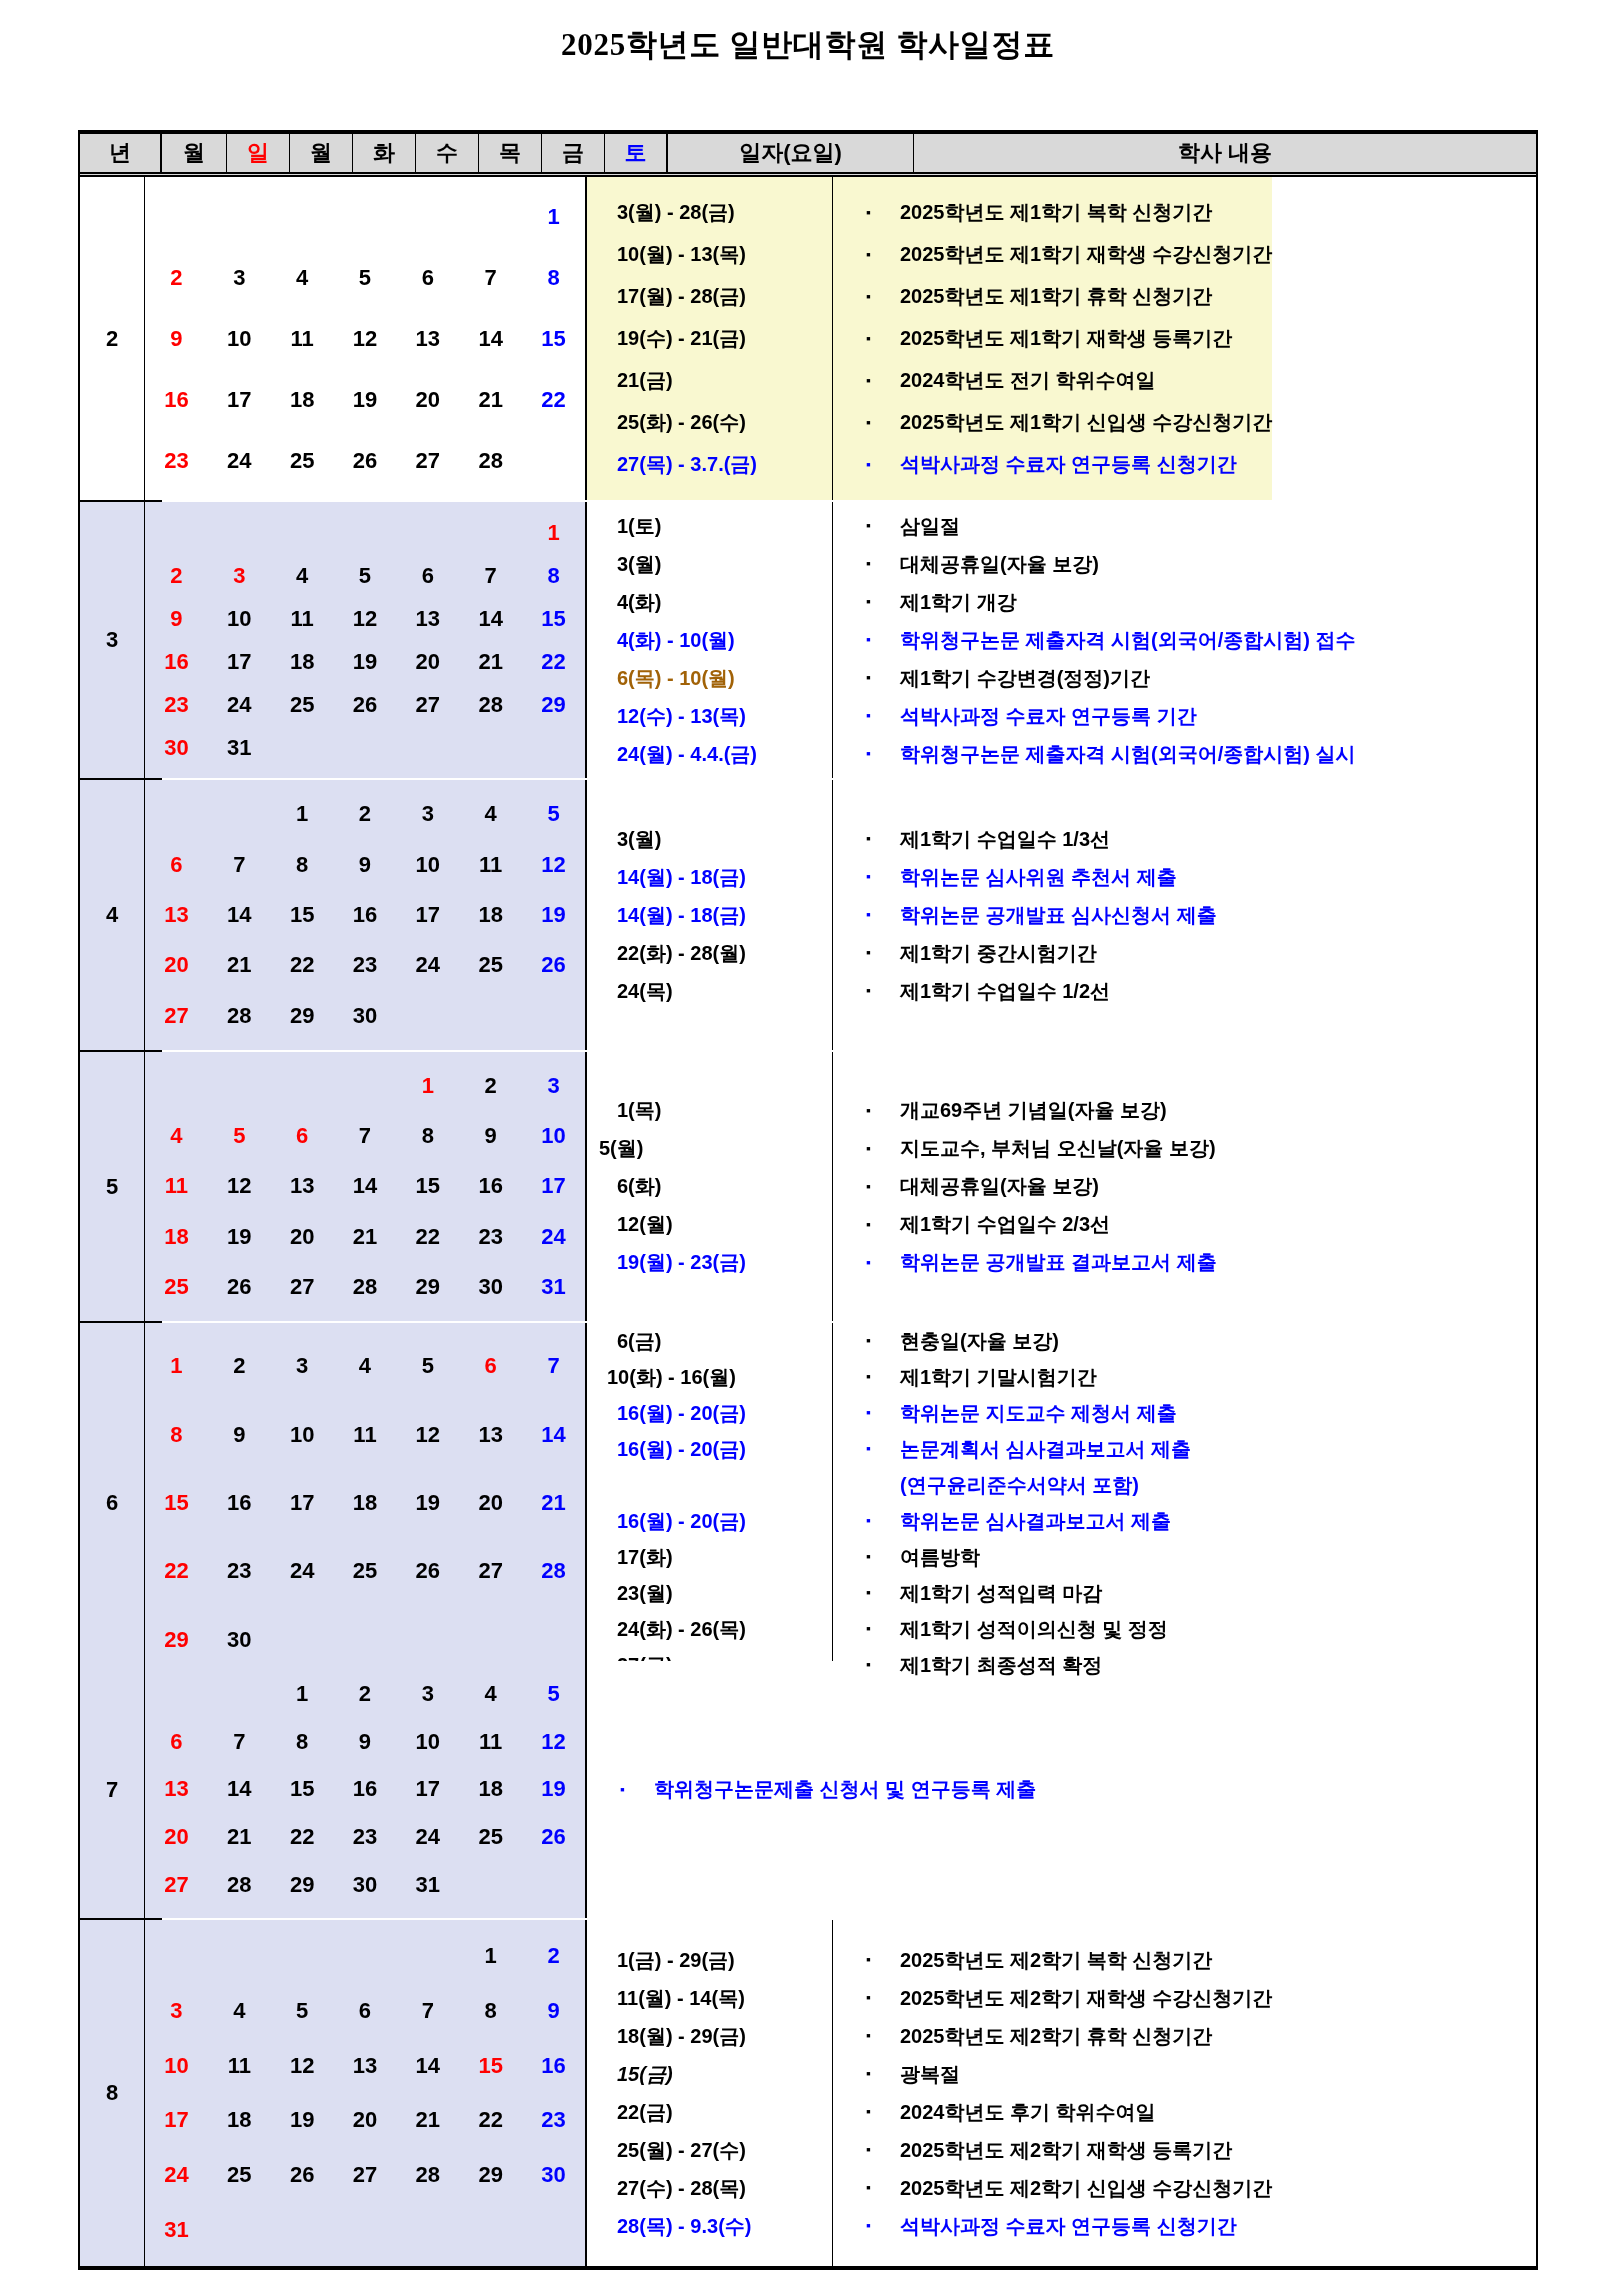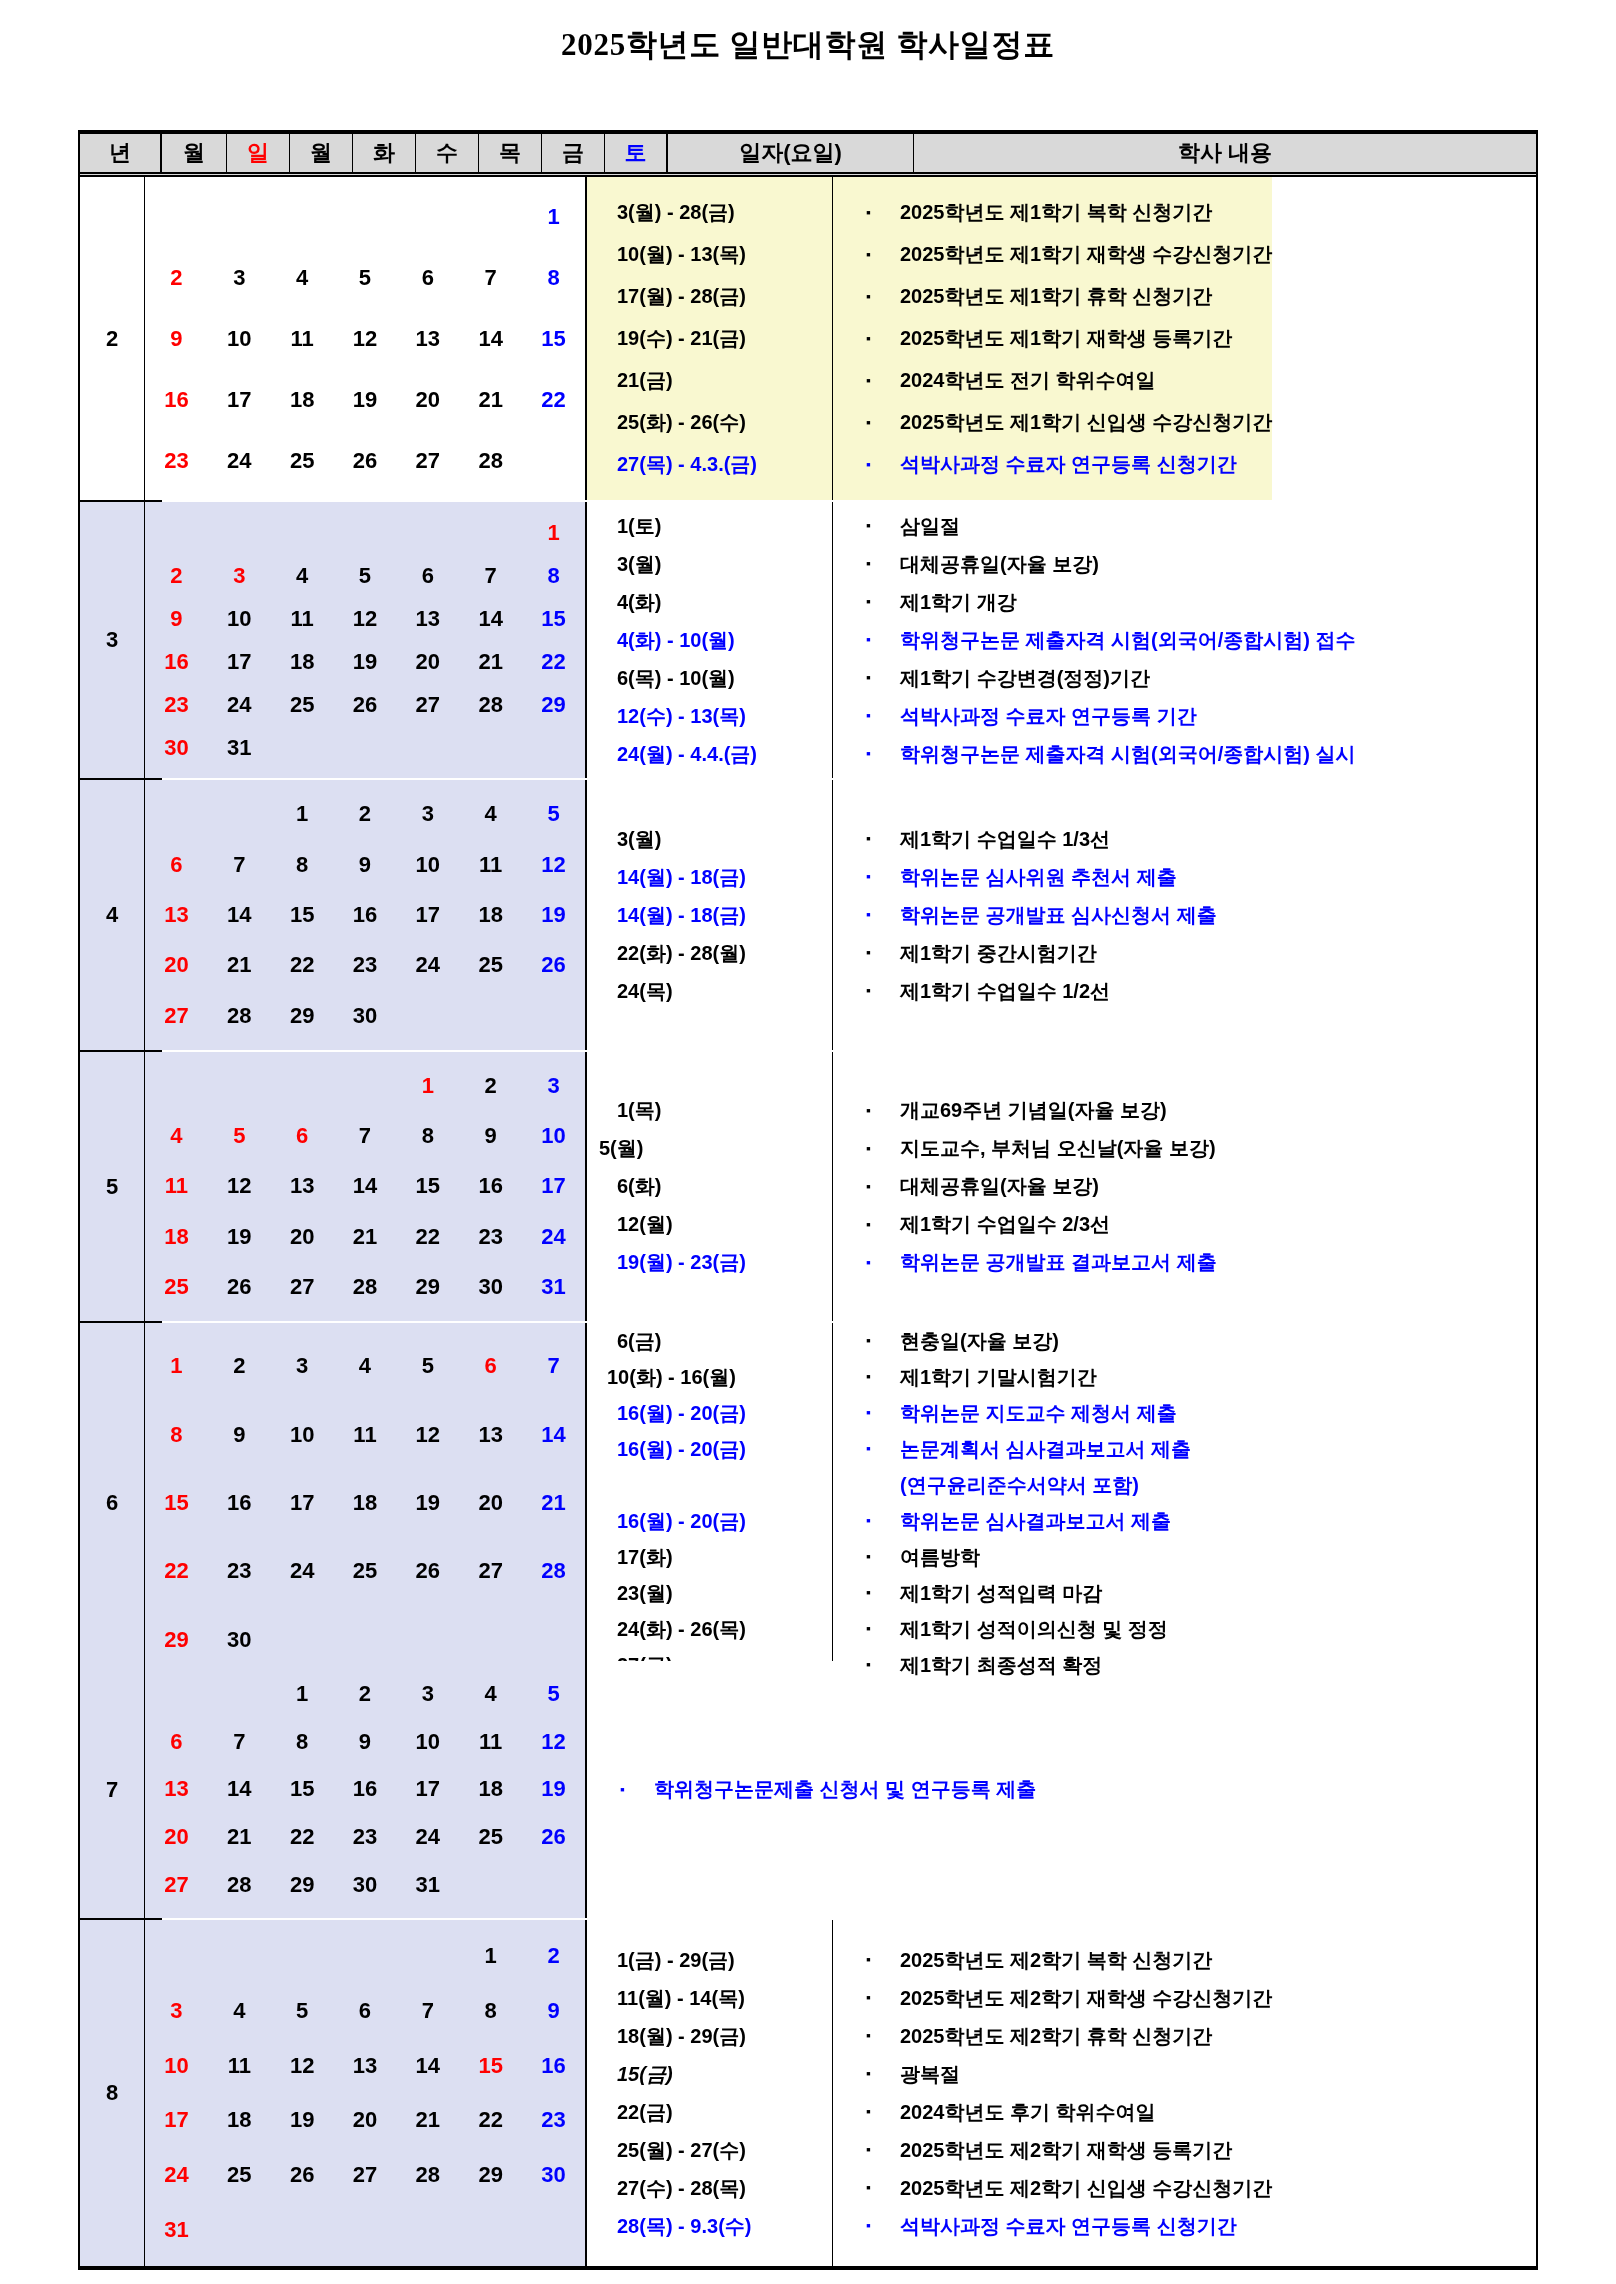--- a/index.html
+++ b/index.html
@@ -143,21 +143,21 @@
             <div class="day" style="color: rgb(0, 0, 0);">28</div>
             <div class="day"></div>
           </div>
           <div class="dates-col yellow">
             <div class="line" style="color: rgb(0, 0, 0);">3(월) - 28(금)</div>
             <div class="line" style="color: rgb(0, 0, 0);">10(월) - 13(목)</div>
             <div class="line" style="color: rgb(0, 0, 0);">17(월) - 28(금)</div>
             <div class="line" style="color: rgb(0, 0, 0);">19(수) - 21(금)</div>
             <div class="line" style="color: rgb(0, 0, 0);">21(금)</div>
             <div class="line" style="color: rgb(0, 0, 0);">25(화) - 26(수)</div>
-            <div class="line" style="color: rgb(0, 0, 255);">27(목) - 4.3.(금)</div>
+            <div class="line" style="color: rgb(0, 0, 255);">27(목) - 3.7.(금)</div>
           </div>
           <div class="content-col yellow">
             <div class="line" style="color: rgb(0, 0, 0);">
               <span class="bullet">▪</span>
               <span>2025학년도 제1학기 복학 신청기간</span>
             </div>
             <div class="line" style="color: rgb(0, 0, 0);">
               <span class="bullet">▪</span>
               <span>2025학년도 제1학기 재학생 수강신청기간</span>
             </div>
@@ -227,21 +227,21 @@
             <div class="day"></div>
             <div class="day"></div>
             <div class="day"></div>
             <div class="day"></div>
           </div>
           <div class="dates-col">
             <div class="line" style="color: rgb(0, 0, 0);">1(토)</div>
             <div class="line" style="color: rgb(0, 0, 0);">3(월)</div>
             <div class="line" style="color: rgb(0, 0, 0);">4(화)</div>
             <div class="line" style="color: rgb(0, 0, 255);">4(화) - 10(월)</div>
-            <div class="line" style="color: #000000; text-align: center;">6(목) - 10(월)</div>
+            <div class="line" style="color: #a16207; text-align: center;">6(목) - 10(월)</div>
             <div class="line" style="color: rgb(0, 0, 255);">12(수) - 13(목)</div>
             <div class="line" style="color: rgb(0, 0, 255);">24(월) - 4.4.(금)</div>
           </div>
           <div class="content-col">
             <div class="line" style="color: rgb(0, 0, 0);">
               <span class="bullet">▪</span>
               <span>삼일절</span>
             </div>
             <div class="line" style="color: rgb(0, 0, 0);">
               <span class="bullet">▪</span>

